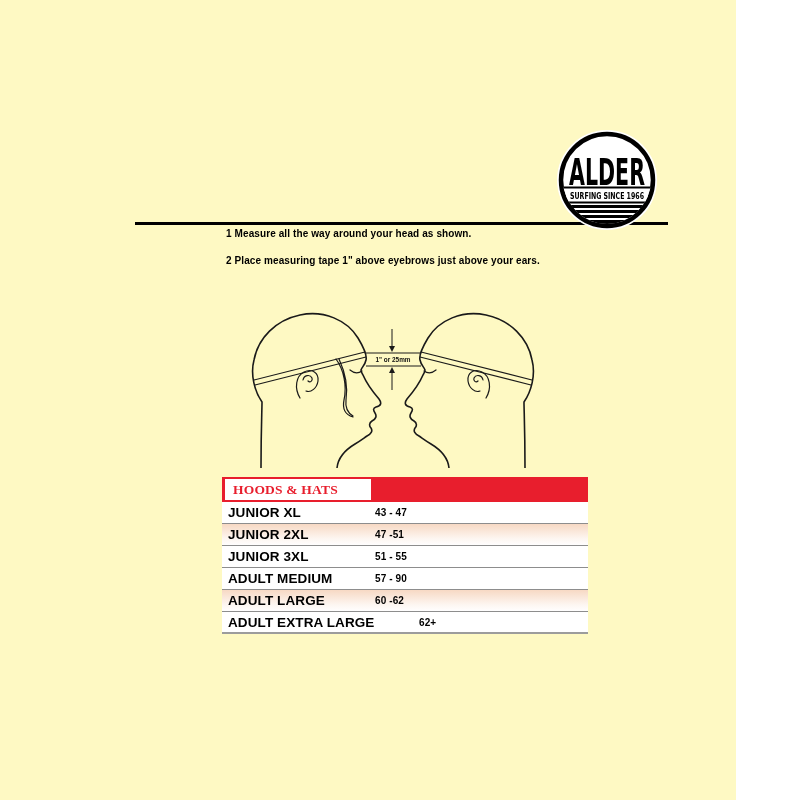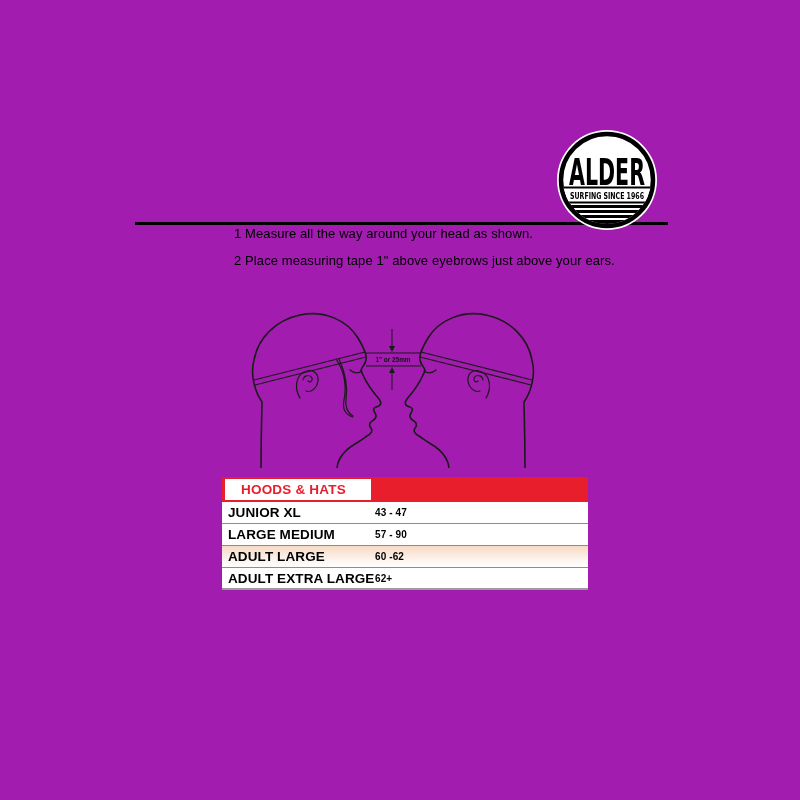--- a/index.html
+++ b/index.html
@@ -1,38 +1,38 @@
 <!DOCTYPE html>
 <html style="--red: #e81e2d;"><head>
 <meta charset="utf-8">
 <style>
   html,body{margin:0;padding:0;background:#fff;}
   .page{
-    position:relative;width:800px;height:800px;background:#a21caf;overflow:hidden;
+    position:relative;width:736px;height:800px;background:#fef9c3;overflow:hidden;
     font-family:"Liberation Sans",sans-serif;color:#000;
   }
   
   .top-rule{position:absolute;left:135px;top:222px;width:533px;height:3px;background:#000;}
 
   
   .logo{position:absolute;left:557px;top:130px;width:100px;height:100px;}
   .logo svg{display:block;width:100%;height:100%;}
   .logo-brand{
     font-family:"DejaVu Sans",sans-serif;font-weight:bold;font-size:37px;
     text-anchor:middle;fill:#000;
   }
   .logo-tagline{
     font-family:"DejaVu Sans",sans-serif;font-weight:bold;font-size:8.6px;
     text-anchor:middle;fill:#000;
   }
 
   
   .instructions{position:absolute;left:226px;top:227px;width:420px;}
   .instructions p{
-    margin:0 0 13px 8px;font-size:13px;font-weight:normal;line-height:14px;
+    margin:0 0 13px 0;font-size:10px;font-weight:bold;line-height:14px;
     letter-spacing:.1px;
   }
 
   
   .diagram{position:absolute;left:240px;top:300px;width:320px;height:168px;}
   .diagram .outline{fill:none;stroke:#1a1a1a;stroke-width:1.6;stroke-linecap:round;stroke-linejoin:round;}
   .diagram .thin{fill:none;stroke:#1a1a1a;stroke-width:1.2;stroke-linecap:round;stroke-linejoin:round;}
   .diagram .mline{stroke:#1a1a1a;stroke-width:1;}
   .diagram .mtext{
     font-family:"Liberation Sans",sans-serif;font-weight:bold;font-size:6.4px;
@@ -41,28 +41,28 @@
   .diagram .ahead{fill:#1a1a1a;stroke:none;}
 
   
   .size-table{position:absolute;left:222px;top:477px;width:366px;}
   .table-header{position:relative;height:25px;background:var(--red);}
   .header-box{
     position:absolute;left:3px;top:2px;width:146px;height:21px;background:#fff;
     display:flex;align-items:center;
   }
   .header-box span{
-    color:var(--red);font-weight:bold;font-size:13.5px;padding-left:16px;letter-spacing:.2px;
+    color:var(--red);font-weight:bold;font-size:13.5px;padding-left:8px;letter-spacing:.2px;font-family:Liberation Serif, serif;
   }
   .t-row{
     box-sizing:border-box;height:22px;display:flex;align-items:center;
     border-bottom:1px solid #8d8d8d;background:#fff;
   }
   .t-row.peach{background:linear-gradient(to bottom,#f7d9c4 0%,#fdf6f1 70%,#fffefe 100%);}
-  .t-row:last-child{border-bottom:2px solid #9c9c9c;}
+  .t-row:last-child{border-bottom:2px solid #9c9c9c;gap:44px;}
   .t-label{width:147px;padding-left:6px;font-weight:bold;font-size:13.5px;letter-spacing:.1px;}
   .t-range{font-weight:bold;font-size:10px;letter-spacing:.1px;}
 </style>
 </head>
 <body>
 
 <div class="page">
 
   <div class="top-rule"></div>
 
@@ -162,22 +162,30 @@
     <div class="table-header">
       <div class="header-box">
         <span>HOODS &amp; HATS</span>
       </div>
     </div>
 
     <div class="t-row">
       <span class="t-label">JUNIOR XL</span>
       <span class="t-range">43 - 47</span>
     </div>
+    <div class="t-row peach">
+      <span class="t-label">JUNIOR 2XL</span>
+      <span class="t-range">47 -51</span>
+    </div>
     <div class="t-row">
-      <span class="t-label">LARGE MEDIUM</span>
+      <span class="t-label">JUNIOR 3XL</span>
+      <span class="t-range">51 - 55</span>
+    </div>
+    <div class="t-row">
+      <span class="t-label">ADULT MEDIUM</span>
       <span class="t-range">57 - 90</span>
     </div>
     <div class="t-row peach">
       <span class="t-label">ADULT LARGE</span>
       <span class="t-range">60 -62</span>
     </div>
     <div class="t-row">
       <span class="t-label">ADULT EXTRA LARGE</span>
       <span class="t-range">62+</span>
     </div>

